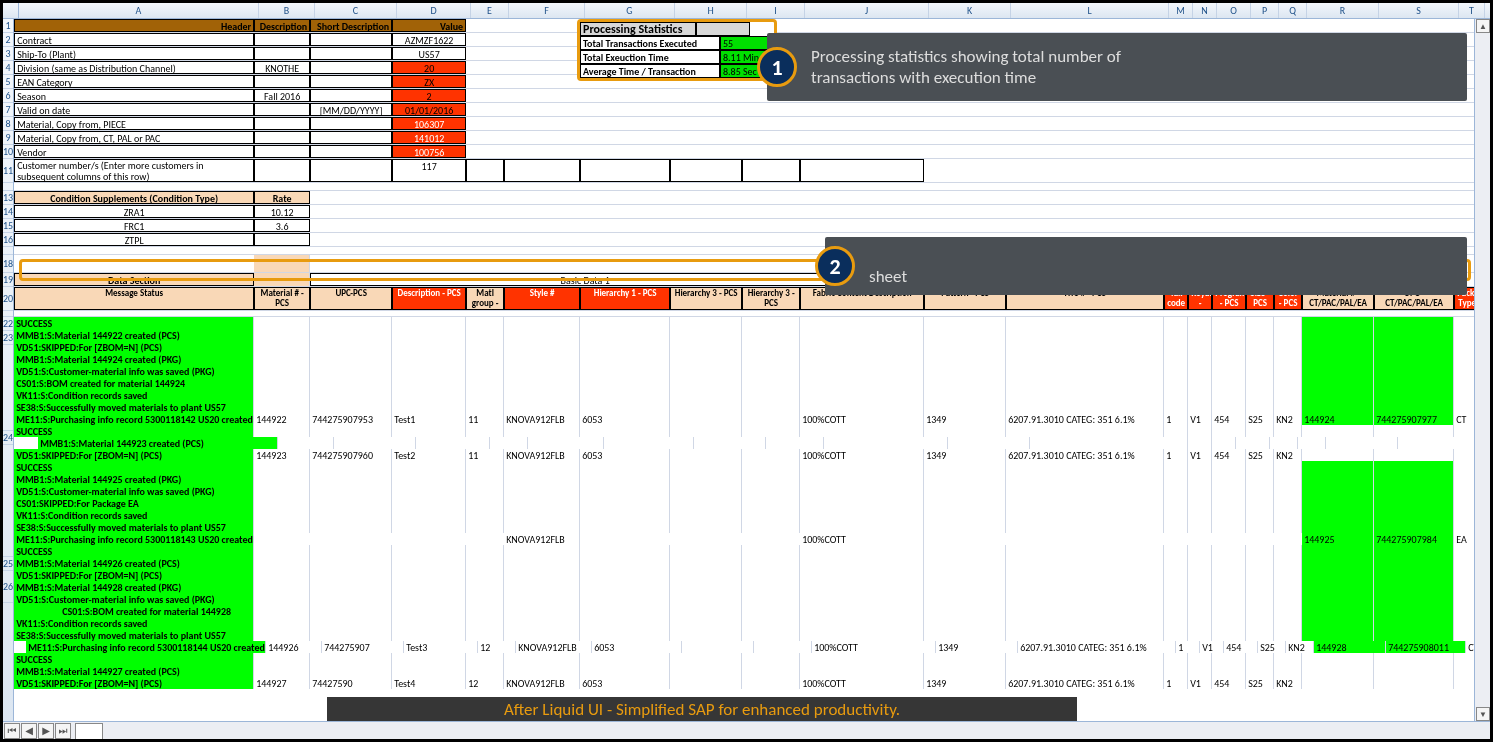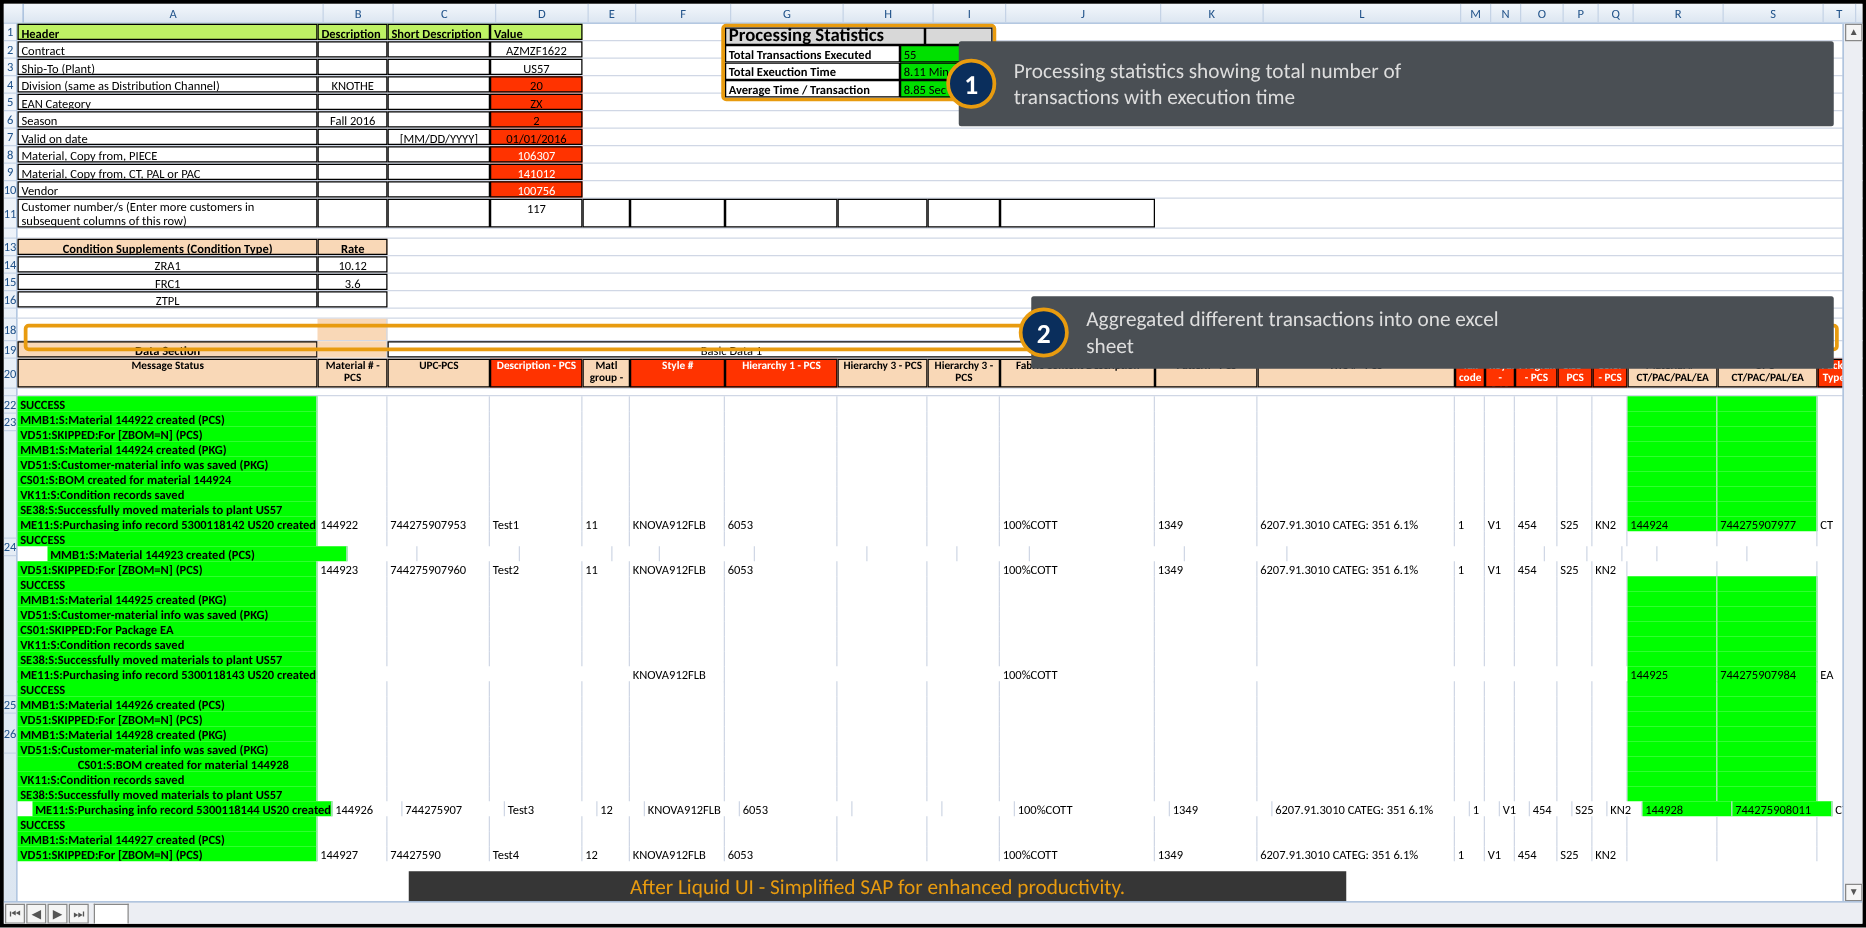--- a/index.html
+++ b/index.html
@@ -20,37 +20,37 @@
 
 
 .cA{width:240px;} .cB{width:56px;} .cC{width:82px;} .cD{width:74px;}
 .cE{width:38px;} .cF{width:76px;} .cG{width:90px;} .cH{width:72px;}
 .cI{width:58px;} .cJ{width:124px;} .cK{width:82px;} .cL{width:158px;}
 .cM{width:24px;} .cN{width:24px;} .cO{width:34px;} .cP{width:28px;} .cQ{width:28px;}
 .cR{width:72px;} .cS{width:80px;} .cT{width:26px;}
 
 
 .peach{background:#f9d8b7;}
-.hdr{background:#bef264;border:1px solid #000 !important;font-weight:bold;text-align:left;}
+.hdr{background:#a16207;border:1px solid #000 !important;font-weight:bold;text-align:right;}
 .bord{border:1px solid #000 !important;}
 .val-red{background:#ff3300;color:#fff;text-align:center;border:1px solid #000 !important;}
 .val-red2{background:#ff3300;color:#000;text-align:center;border:1px solid #000 !important;}
 .val-white{background:#fff;text-align:center;border:1px solid #000 !important;}
 .ctr{text-align:center;}
 .section-head{background:#f9d8b7;text-align:center;border:1px solid #000 !important;font-weight:bold;}
 .section-head-red{background:#ff3300;color:#fff;text-align:center;border:1px solid #000 !important;font-weight:bold;font-size:9px;}
 .green{background:#00ff00;}
 .green-black{background:#00ff00;color:#000;}
 .tiny{font-size:9px;}
 
 
 .stats-overlay{position:absolute;left:574px;top:16px;border:3px solid #e89b0f;border-radius:4px;padding:0;background:#fff;}
 .stats-row{display:flex;height:14px;}
 .stats-label{width:140px;background:#fff;border:1px solid #000;font-size:10px;font-weight:bold;padding:0 2px;line-height:13px;}
-.stats-head{width:160px;background:#d8d8d8;border:1px solid #000;font-size:15px;font-weight:bold;padding:0 2px;line-height:13px;}
+.stats-head{width:116px;background:#d8d8d8;border:1px solid #000;font-size:12px;font-weight:bold;padding:0 2px;line-height:13px;}
 .stats-val{width:54px;background:#00e000;border:1px solid #000;font-size:10px;padding:0 2px;line-height:13px;}
 
 
 .callout{position:absolute;background:#4a4f54;color:#ddd;display:flex;align-items:center;border-radius:2px;}
 .callout-badge{width:40px;height:40px;border-radius:50%;background:#0a2e5c;border:3px solid #e89b0f;color:#fff;font-size:22px;font-weight:bold;display:flex;align-items:center;justify-content:center;margin-right:14px;flex-shrink:0;}
 .callout-text{font-size:17px;line-height:1.25;padding:6px 14px 6px 0;}
 
 
 .orange-box{position:absolute;border:3px solid #e89b0f;border-radius:4px;pointer-events:none;}
 
@@ -955,21 +955,21 @@
 
 <div class="callout" style="left:764px;top:30px;width:700px;height:68px;">
   <div class="callout-badge" style="margin-left:-10px">1</div>
   <div class="callout-text"><span>Processing statistics showing total number of</span><br><span>transactions with execution time</span></div>
 </div>
 
 <div class="orange-box" style="left:16px;top:256px;width:1452px;height:22px;"></div>
 
 <div class="callout" style="left:822px;top:234px;width:642px;height:58px;">
   <div class="callout-badge" style="margin-left:-10px">2</div>
-  <div class="callout-text"><span>Aggregated different transactions into one excel</span><br><span>sheet</span></div>
+  <div class="callout-text"><br><span>sheet</span></div>
 </div>
 
 <div class="footer-caption">After Liquid UI - Simplified SAP for enhanced productivity.</div>
 
 <div class="scroll-v">
   <div class="btn" style="top:0">▲</div>
   <div class="btn" style="bottom:0">▼</div>
 </div>
 <div class="tab-strip">
   <div class="nav-btn">⏮</div>

